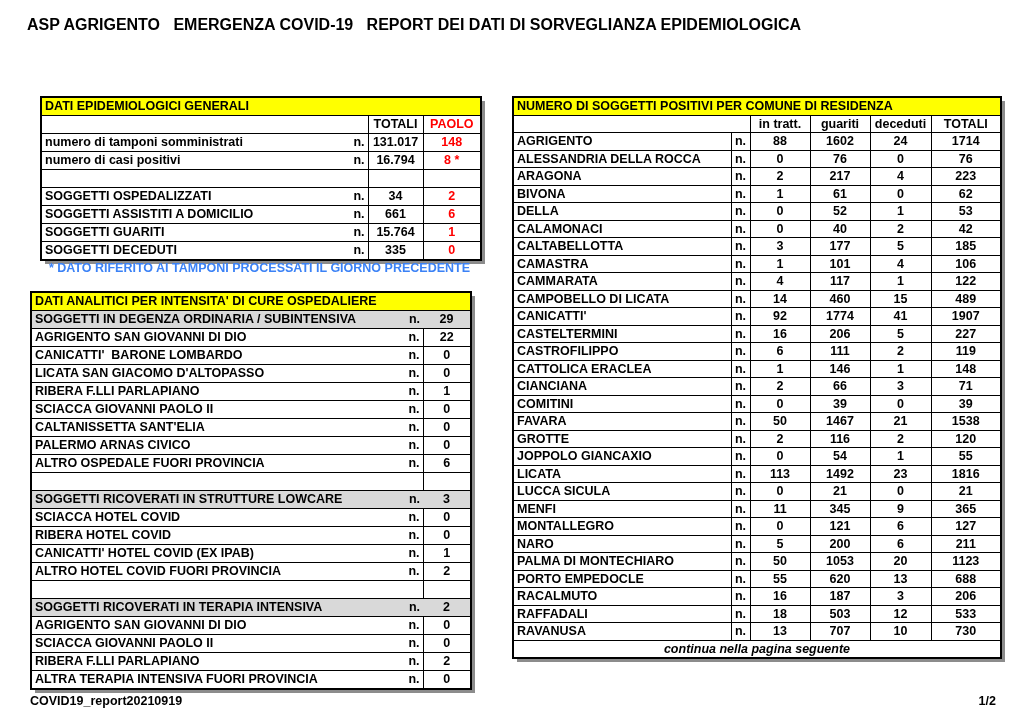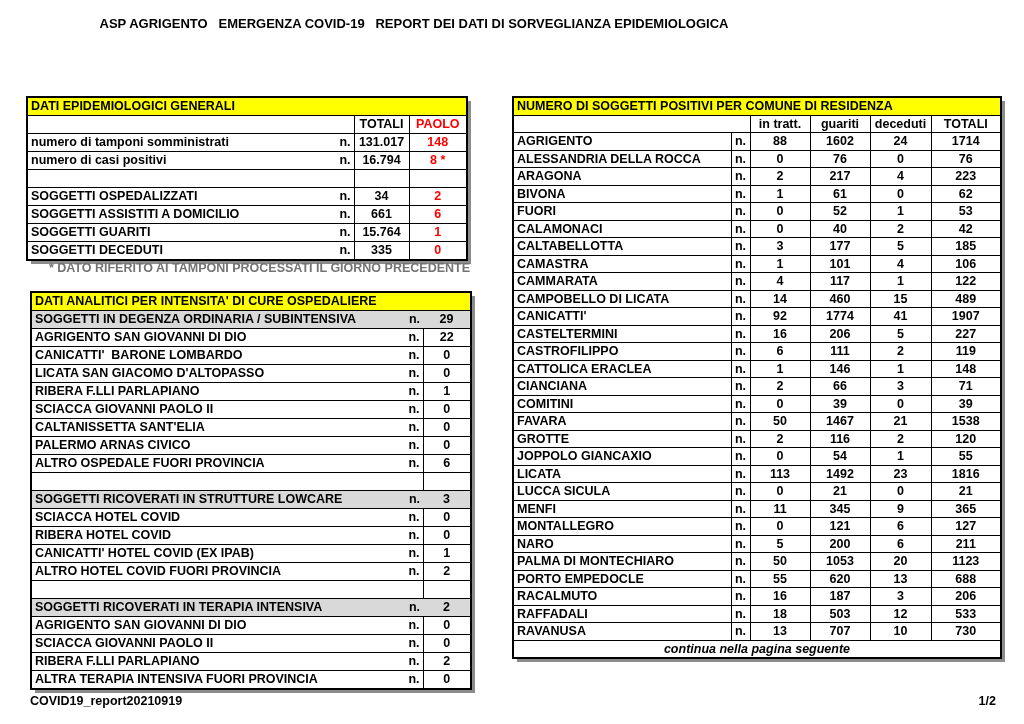--- a/index.html
+++ b/index.html
@@ -1,41 +1,41 @@
 <!DOCTYPE html>
 <html><head>
 <meta charset="utf-8">
 <style>
   html,body{margin:0;padding:0;background:#fff;}
   .page{position:relative;width:1024px;height:724px;background:#fff;overflow:hidden;
         font-family:"Liberation Sans",sans-serif;color:#000;}
   .title{position:absolute;top:16px;left:0;width:828px;text-align:center;
-         font-size:13px;font-weight:700;white-space:pre;}
+         font-size:16px;font-weight:700;white-space:pre;}
   .subtitle{position:absolute;top:56px;left:0;width:932px;text-align:center;
             font-size:18px;font-weight:700;}
   .tbl{position:absolute;border-collapse:collapse;table-layout:fixed;background:#fff;
        border:2px solid #000;box-shadow:4px 4px 0 -1px #8c8c8c;}
   .tbl td{border-top:1px solid #000;border-bottom:1px solid #000;padding:0 3px;
           font-weight:700;font-size:12.5px;overflow:hidden;white-space:pre;}
-  .t1{left:26px;top:96px;width:440px;}
+  .t1{left:40px;top:96px;width:440px;}
   .t1 td,.t2 td{height:17px;line-height:17px;}
   .t2{left:30px;top:291px;width:440px;}
   .t3{left:512px;top:96px;width:488px;}
   .t3 td{height:16.5px;line-height:16.5px;}
   .ttl{background:#FFFF00;font-size:13.5px;text-align:left;}
   .hd{text-align:center;}
   .red{color:#FF0000;}
   .lbl{text-align:left;}
   .ncol{text-align:right;padding-right:2px;}
   .t3 .ncol{text-align:center;padding:0 1px;}
   .val{text-align:center;}
   .v{border-left:1px solid #000;}
   .sec td{background:#D9D9D9;}
   .note{position:absolute;left:30px;top:261px;width:440px;text-align:right;
-        color:#737373;font-weight:700;font-size:12.5px;}
+        color:#3b82f6;font-weight:700;font-size:12.5px;}
   .cont{text-align:center;font-style:italic;font-weight:700;}
   .pfoot-left{position:absolute;left:30px;top:694px;font-weight:700;font-size:12.5px;}
   .pfoot-right{position:absolute;right:28px;top:694px;font-weight:700;font-size:12.5px;}
 </style>
 </head>
 <body>
 
 <div class="page">
 
   <div class="title">ASP AGRIGENTO   EMERGENZA COVID-19   REPORT DEI DATI DI SORVEGLIANZA EPIDEMIOLOGICA</div>
@@ -268,21 +268,21 @@
         </tr>
         <tr>
           <td class="lbl">BIVONA</td>
           <td class="ncol v">n.</td>
           <td class="val v">1</td>
           <td class="val v">61</td>
           <td class="val v">0</td>
           <td class="val v">62</td>
         </tr>
         <tr>
-          <td class="lbl">FUORI</td>
+          <td class="lbl">DELLA</td>
           <td class="ncol v">n.</td>
           <td class="val v">0</td>
           <td class="val v">52</td>
           <td class="val v">1</td>
           <td class="val v">53</td>
         </tr>
         <tr>
           <td class="lbl">CALAMONACI</td>
           <td class="ncol v">n.</td>
           <td class="val v">0</td>

